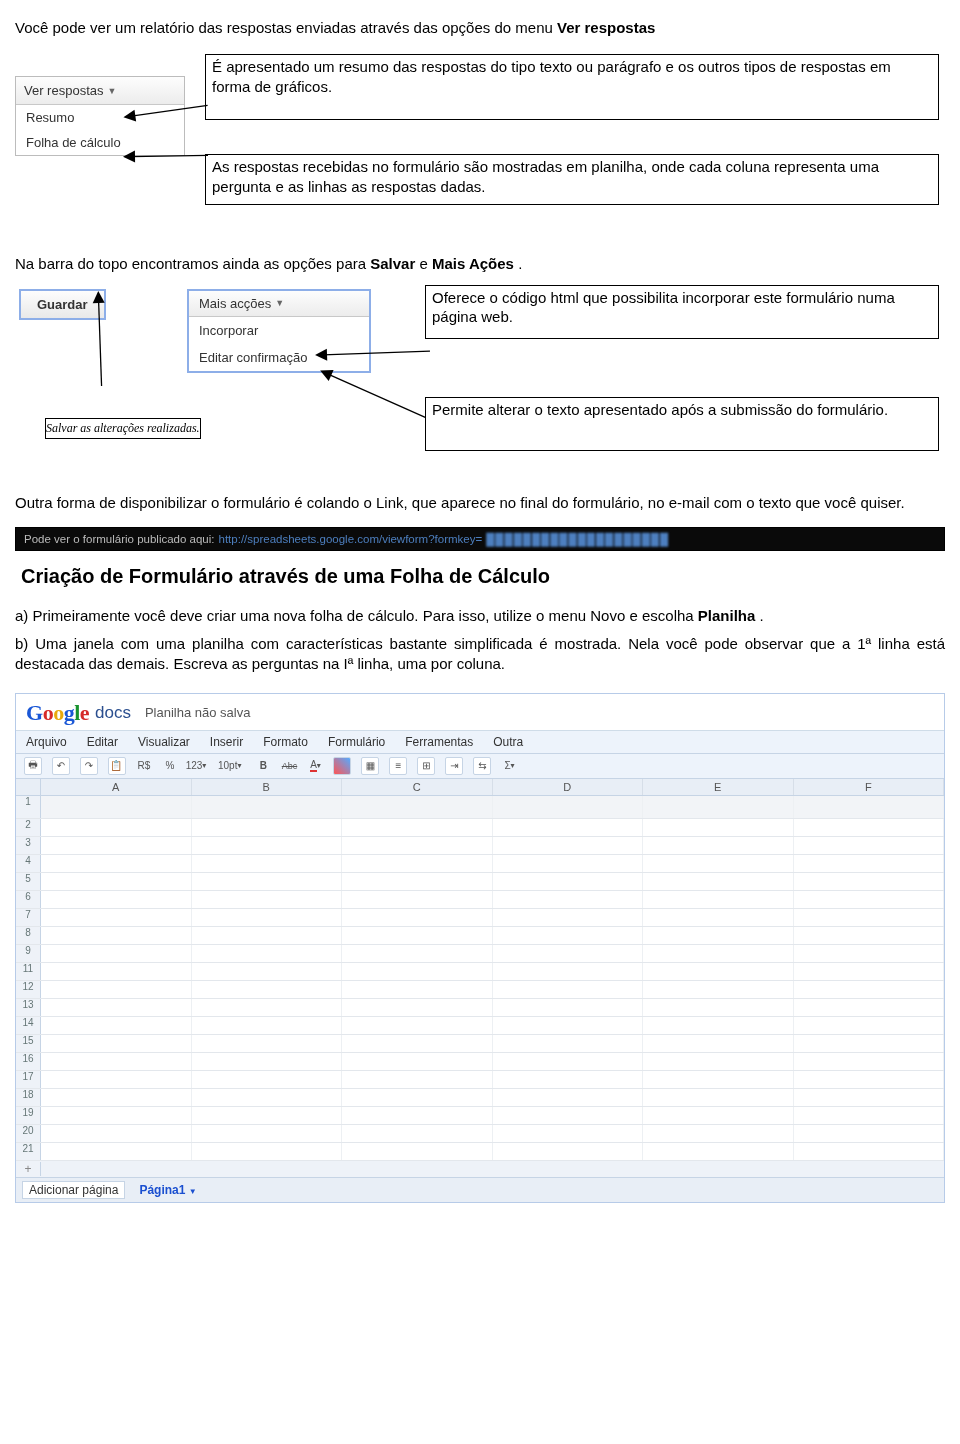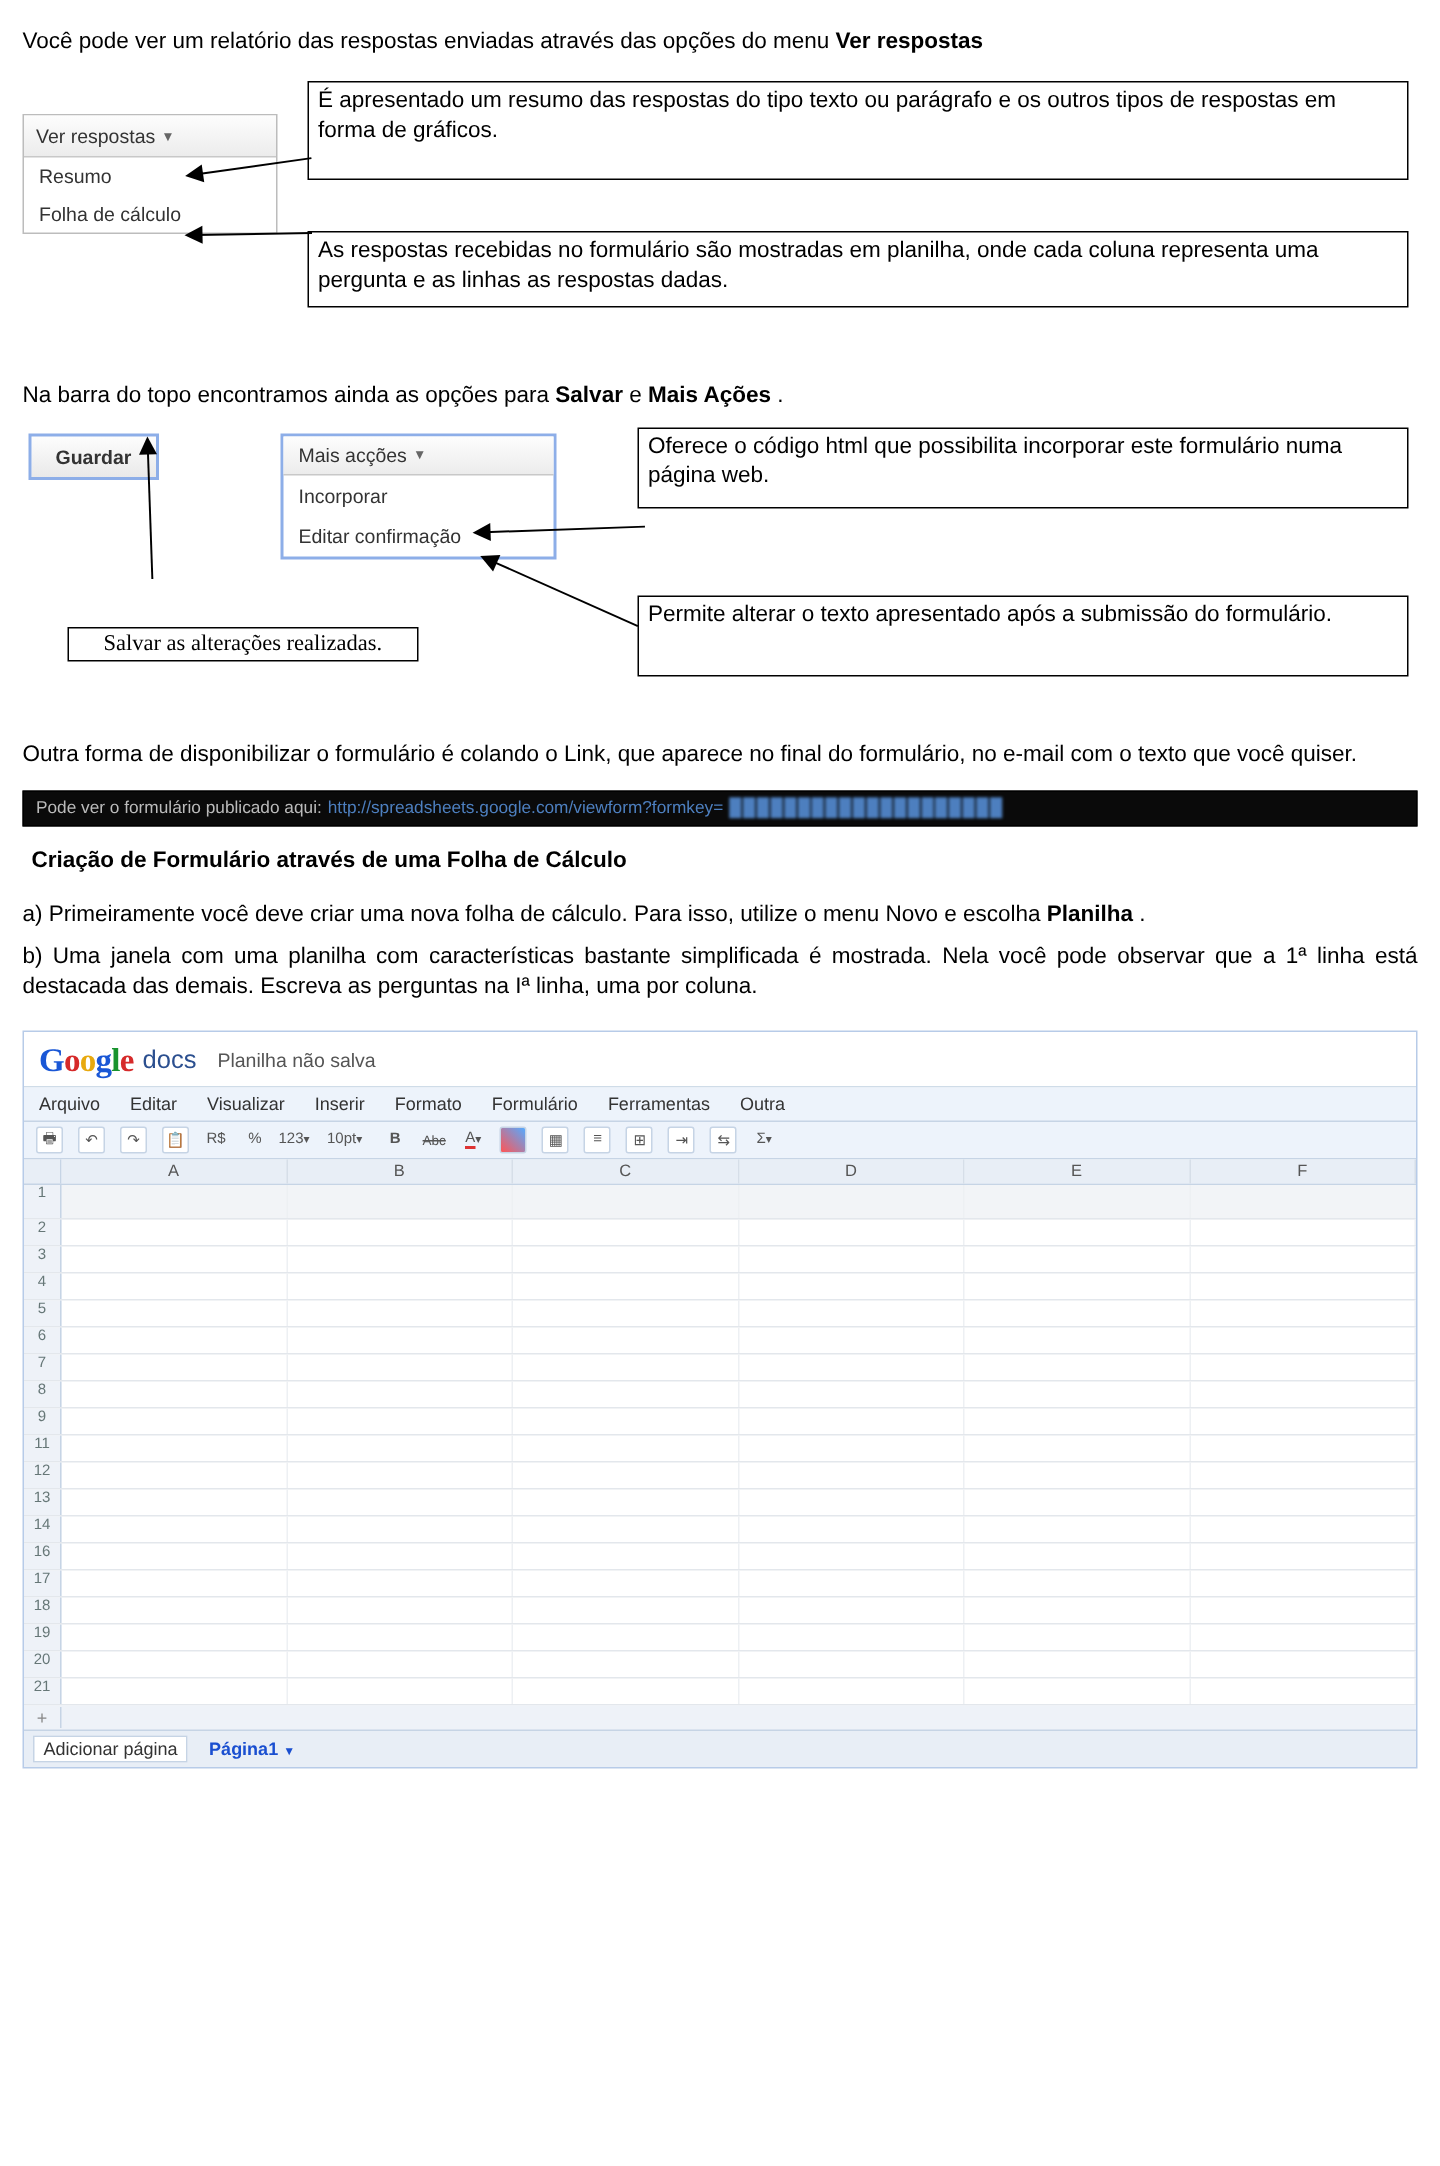--- a/index.html
+++ b/index.html
@@ -17,23 +17,24 @@
   
   .callout {
     border: 1px solid #000;
     padding: 2px 6px;
     background: #fff;
     font-size: 15px;
     line-height: 1.3;
   }
   .italic-callout {
     border: 1px solid #000;
-    padding: 2px 23px;
+    padding: 2px 0;
+    font-style: italic;
     font-family: "Times New Roman", serif;
-    font-size: 15px;
+    font-size: 12px;
   }
 
   
   .sec1 {
     position: relative;
     height: 200px;
     margin-top: 4px;
   }
   .ver-drop {
     position: absolute;
@@ -105,21 +106,21 @@
     font-size:11.5px;
     padding:2px 8px;
     margin:14px 0;
     display:flex;align-items:center;gap:4px;
     height:18px;
   }
   .linkbar .url { color:#4d7fbf; }
   .linkbar .blur { filter: blur(1px); letter-spacing:1px; color:#4d7fbf;}
 
   h3.subhead {
-    font-size:15px; font-weight:bold; margin:8px 0 18px 6px;
+    font-size:20px; font-weight:bold; margin:8px 0 18px 6px;
   }
 
   
   .gdocs {
     border:1px solid #b7cbe8;
     margin-top:18px;
     font-size:12px;
     color:#333;
     user-select:none;
   }
@@ -446,20 +447,29 @@
       <div class="gdocs-row">
         <div class="rn">14</div>
         <div class="cell"></div>
         <div class="cell"></div>
         <div class="cell"></div>
         <div class="cell"></div>
         <div class="cell"></div>
         <div class="cell"></div>
       </div>
       <div class="gdocs-row">
+        <div class="rn">15</div>
+        <div class="cell"></div>
+        <div class="cell"></div>
+        <div class="cell"></div>
+        <div class="cell"></div>
+        <div class="cell"></div>
+        <div class="cell"></div>
+      </div>
+      <div class="gdocs-row">
         <div class="rn">16</div>
         <div class="cell"></div>
         <div class="cell"></div>
         <div class="cell"></div>
         <div class="cell"></div>
         <div class="cell"></div>
         <div class="cell"></div>
       </div>
       <div class="gdocs-row">
         <div class="rn">17</div>

